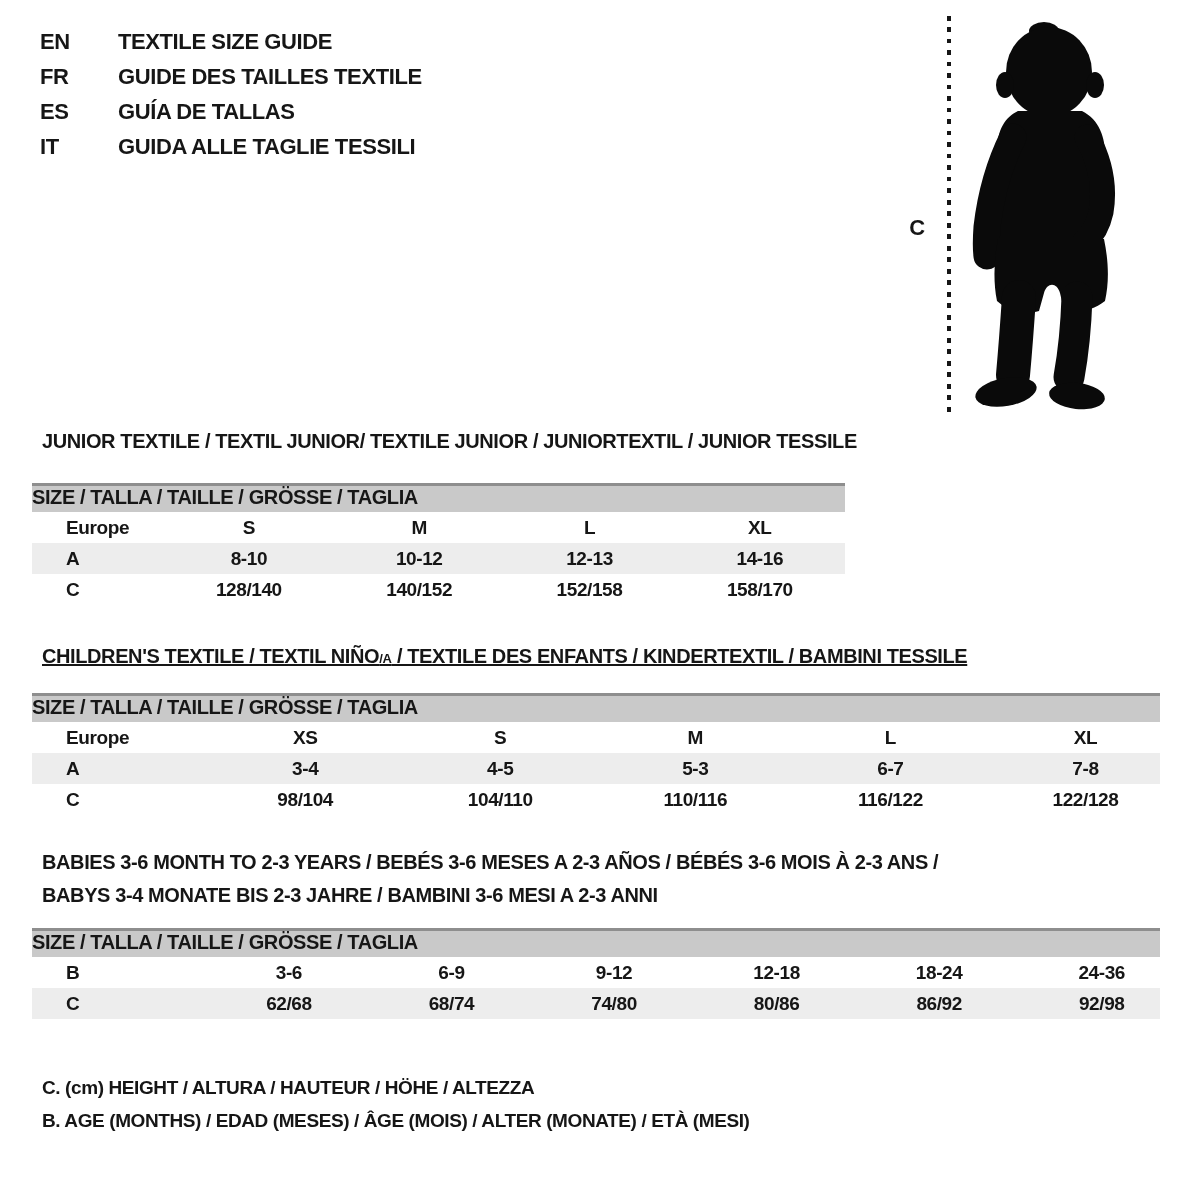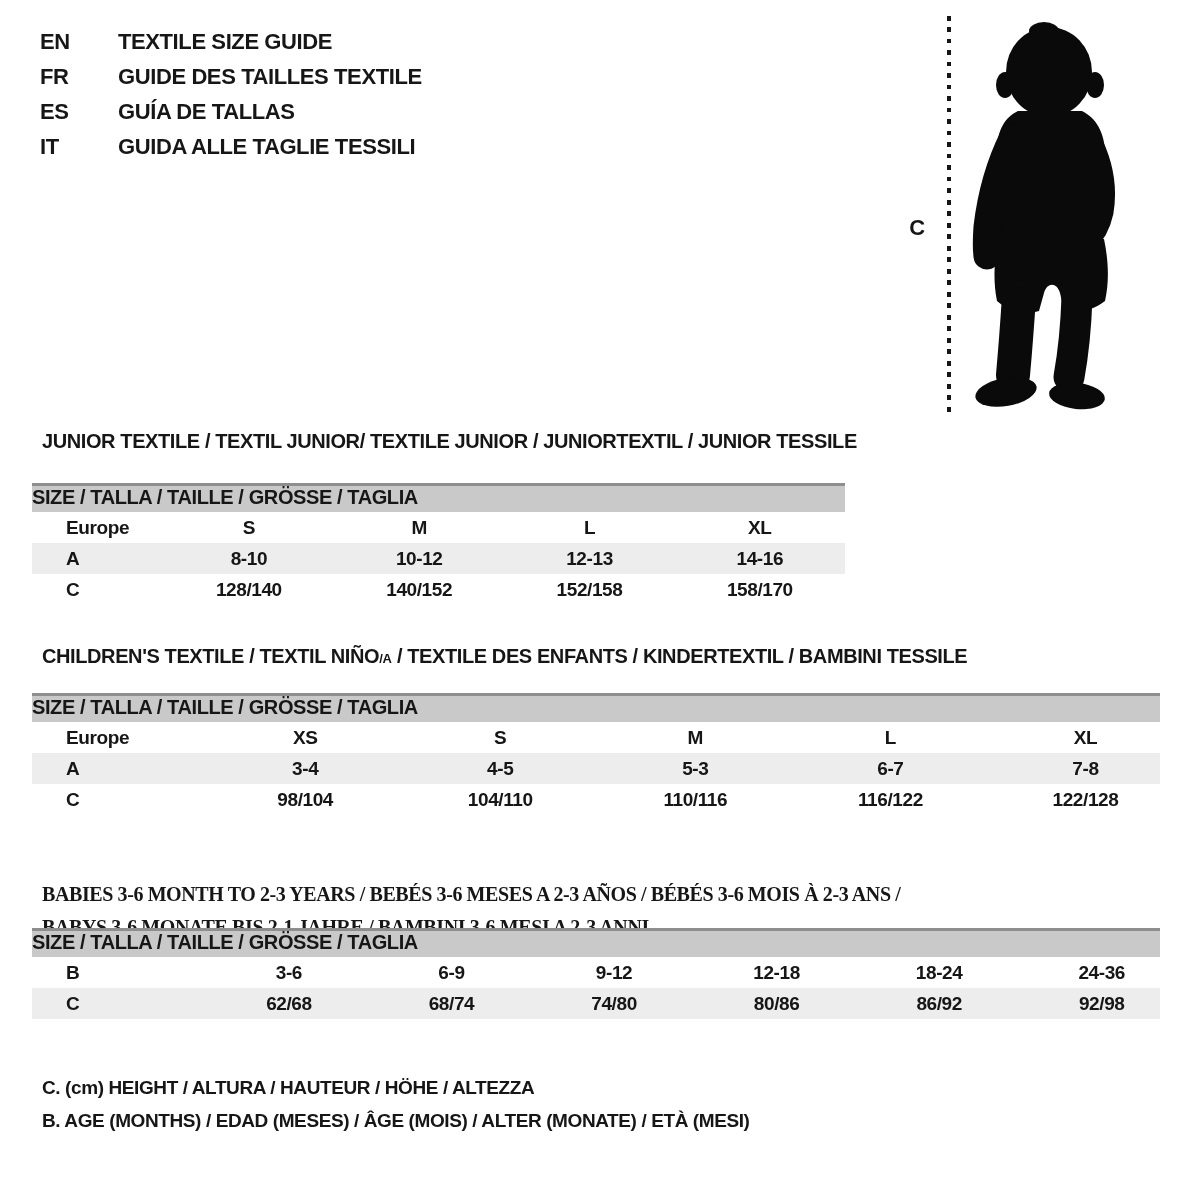--- a/index.html
+++ b/index.html
@@ -19,22 +19,22 @@
   .dotted-line {
     position:absolute; left:947px; top:16px; width:4px; height:402px;
     background:repeating-linear-gradient(to bottom,#161616 0 4.5px,transparent 4.5px 11.5px);
   }
   .height-label { position:absolute; left:900px; top:215px; width:34px; text-align:center; font-size:22px; }
   .silhouette { position:absolute; left:956px; top:15px; }
 
   
   .section-title { position:absolute; left:42px; font-size:20px; line-height:24px; }
   #junior-title   { top:429px; }
-  #children-title { top:644px; }
-  #babies-title   { top:878px; line-height:33px;font-family:Liberation Serif, serif; }
+  #children-title { top:644px;text-decoration:underline; }
+  #babies-title   { top:846px; line-height:33px; }
   .sub-s { font-size:13px; letter-spacing:-0.2px; }
 
   
   .size-table { position:absolute; left:32px; font-size:19px; }
   #junior-table   { top:483px; width:813px;  }
   #children-table { top:693px; width:1151px; }
   #babies-table   { top:928px; width:1151px; }
   .t-header {
     height:29px; background:#c9c9c9; border-top:3px solid #8e8e8e;
     display:flex; align-items:flex-start; font-size:20px;
@@ -146,21 +146,21 @@
       <span class="t-cell">98/104</span>
       <span class="t-cell">104/110</span>
       <span class="t-cell">110/116</span>
       <span class="t-cell">116/122</span>
       <span class="t-cell">122/128</span>
     </div>
   </div>
 
   <div class="section-title" id="babies-title">
     <div>BABIES 3-6 MONTH TO 2-3 YEARS / BEBÉS 3-6 MESES A 2-3 AÑOS / BÉBÉS 3-6 MOIS À 2-3 ANS /</div>
-    <div>BABYS 3-6 MONATE BIS 2-1 JAHRE / BAMBINI 3-6 MESI A 2-3 ANNI</div>
+    <div>BABYS 3-4 MONATE BIS 2-3 JAHRE / BAMBINI 3-6 MESI A 2-3 ANNI</div>
   </div>
   <div class="size-table" id="babies-table">
     <div class="t-header">
       <span>SIZE / TALLA / TAILLE / GRÖSSE / TAGLIA</span>
     </div>
     <div class="t-row">
       <span class="t-label">B</span>
       <span class="t-cell">3-6</span>
       <span class="t-cell">6-9</span>
       <span class="t-cell">9-12</span>

